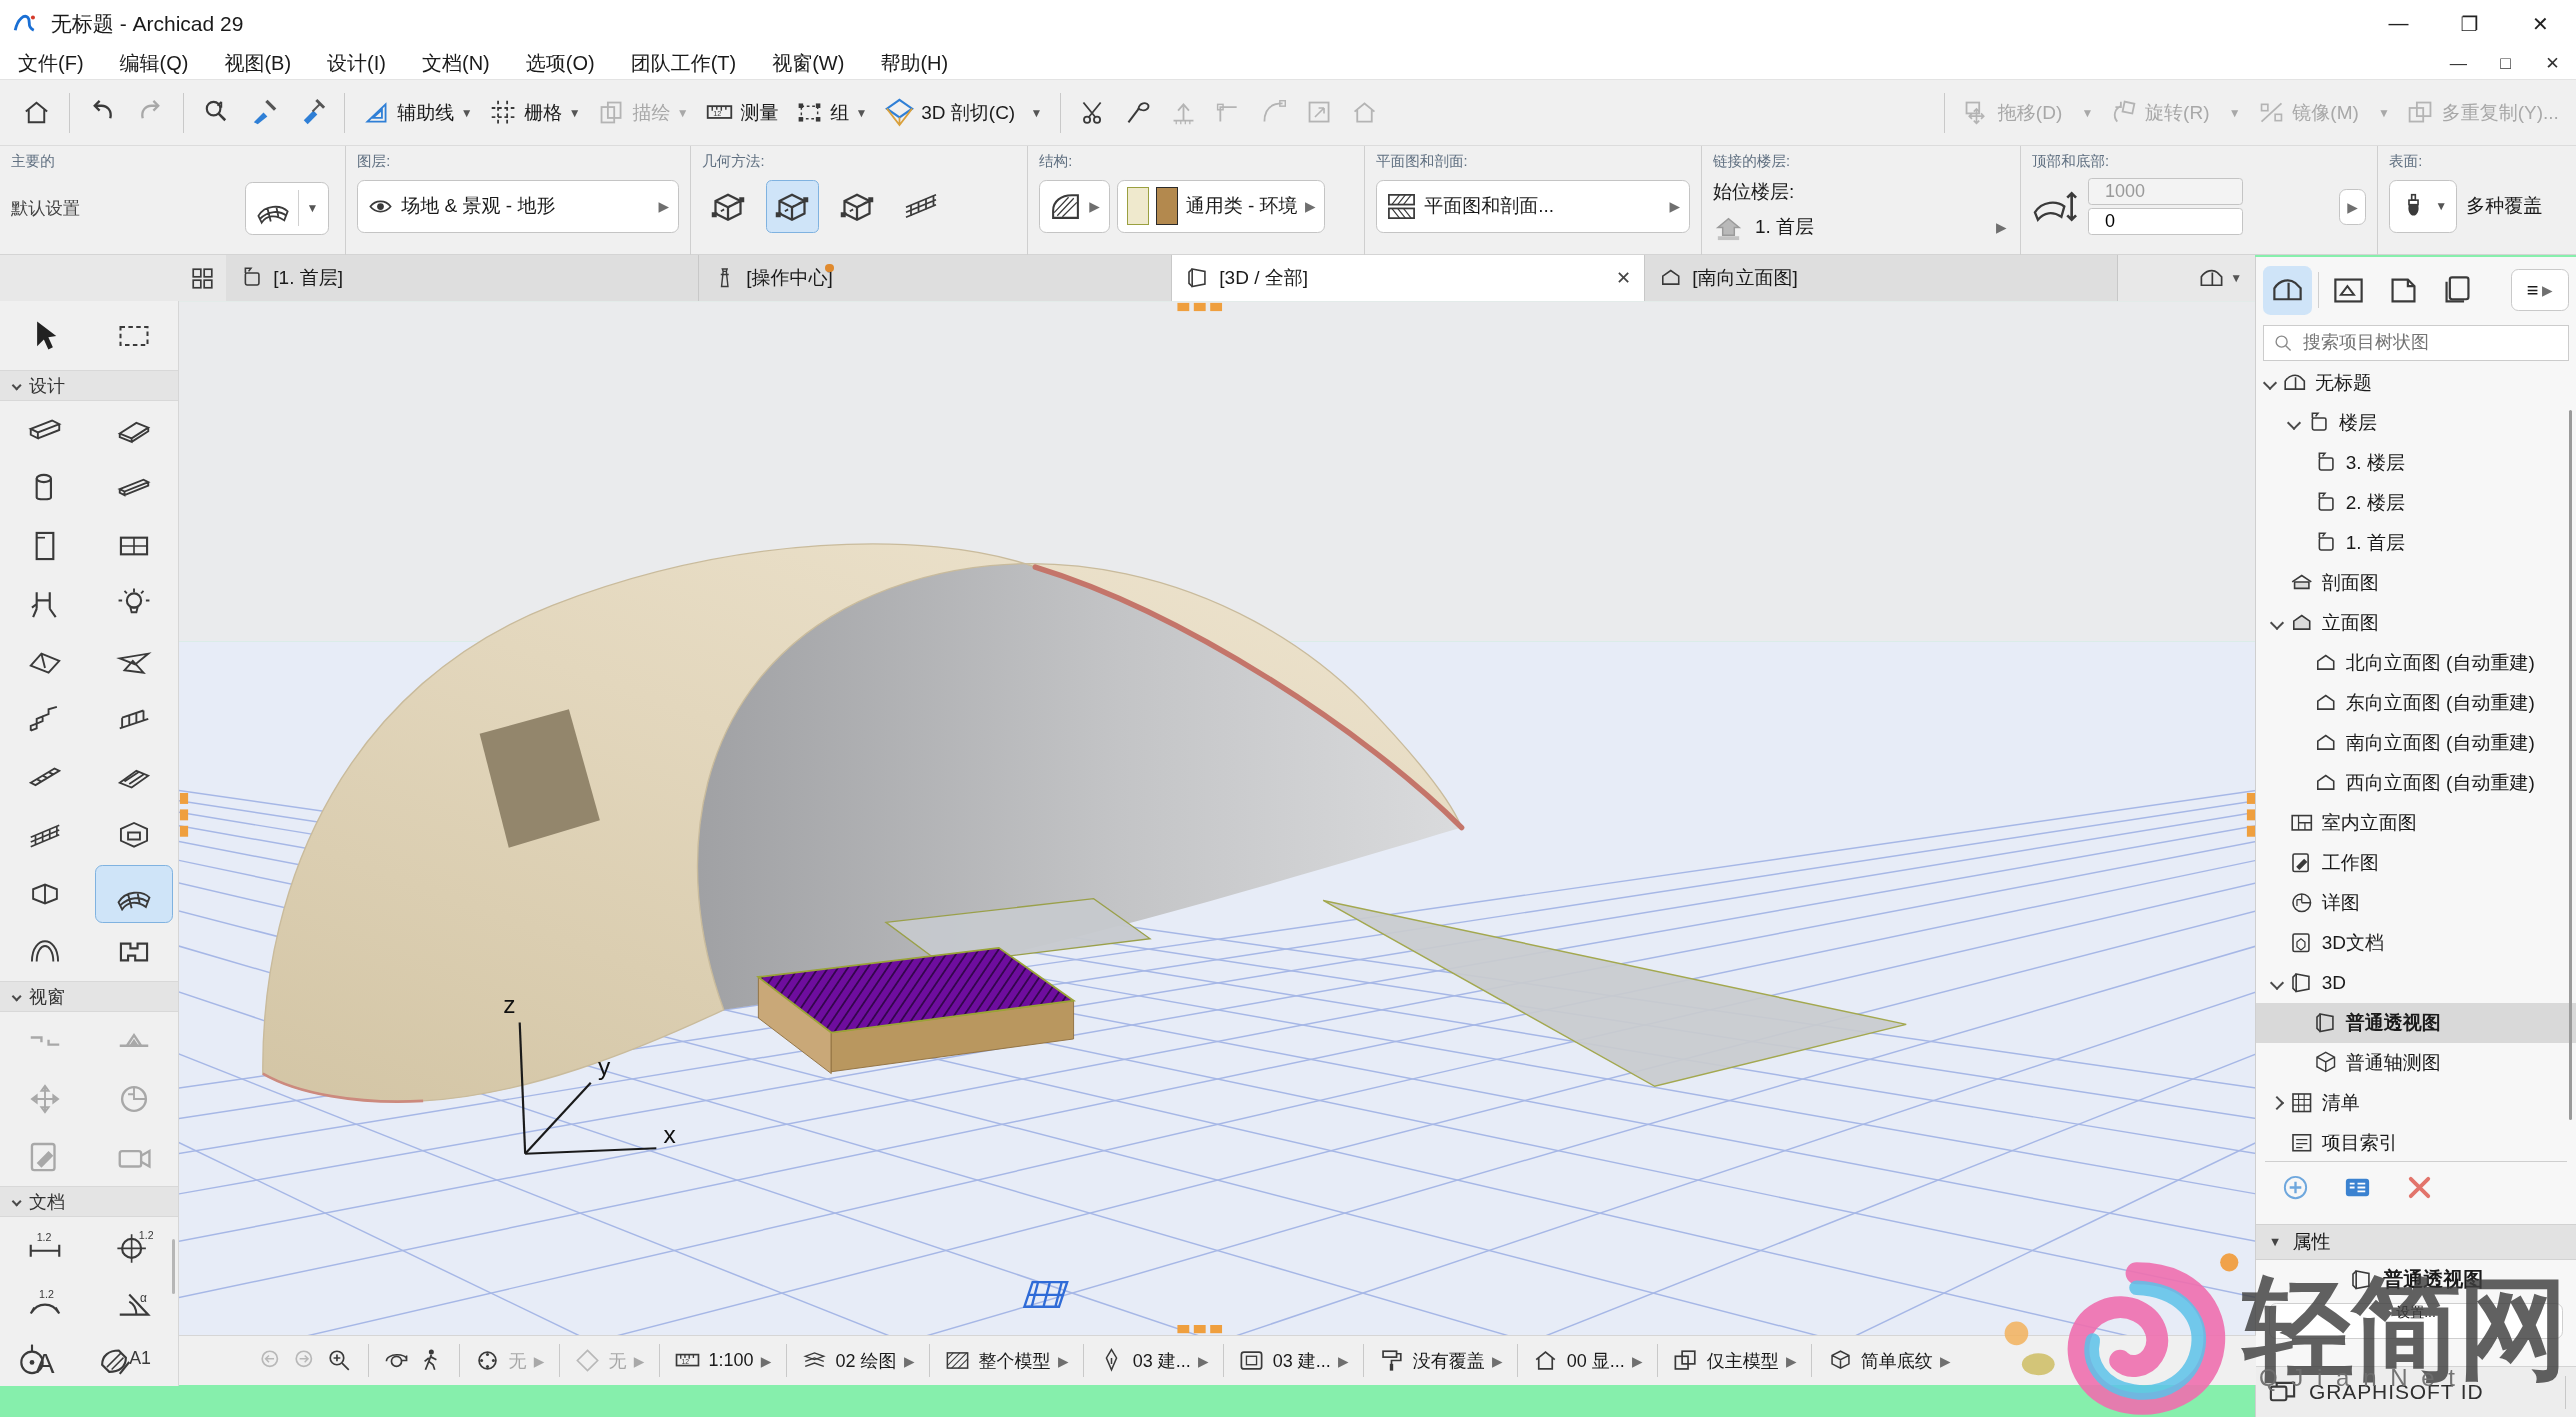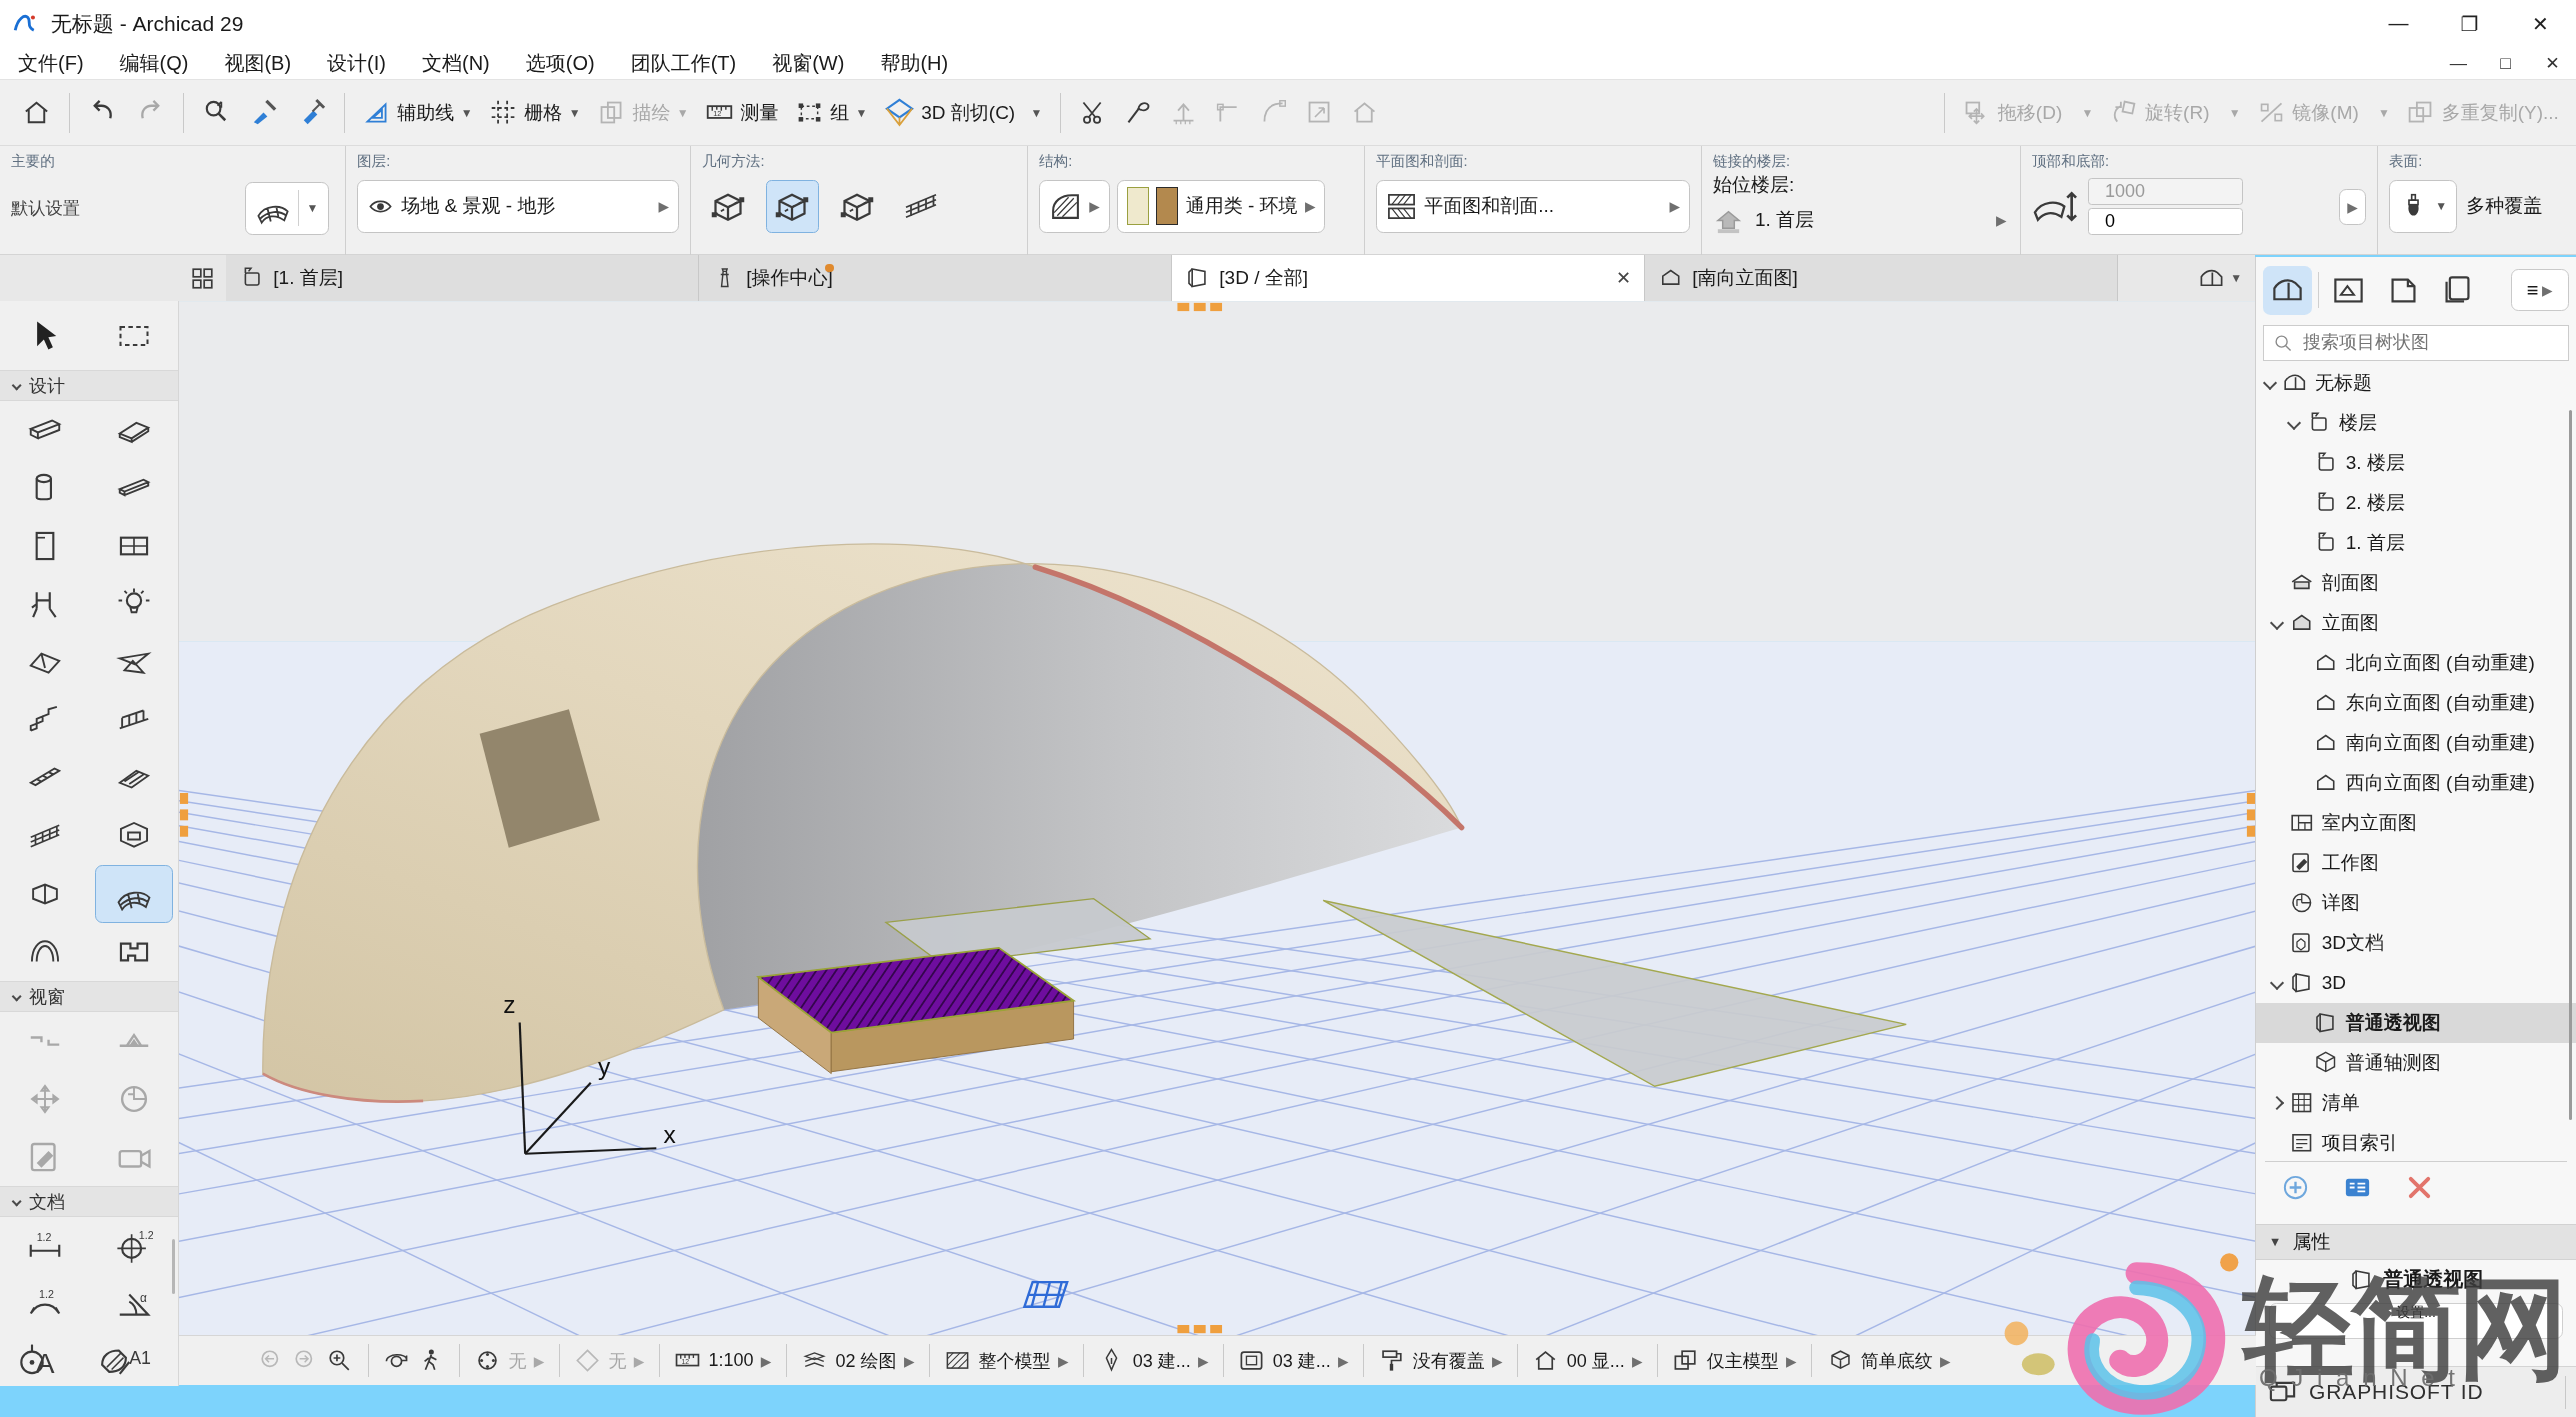--- a/index.html
+++ b/index.html
@@ -1,17 +1,17 @@
 <!DOCTYPE html>
 <html style="font-size:14.6px"><head>
 <meta charset="utf-8">
 <style>
   html,body{margin:0;padding:0;background:#9a9a9a;}
   *{box-sizing:border-box;font-family:"Liberation Sans",sans-serif;}
-  #app{position:relative;width:2576px;height:1417px;background:#7dd3fc;overflow:hidden;font-size:19px;color:#1a1a1a;}
+  #app{position:relative;width:2576px;height:1417px;background:#86efac;overflow:hidden;font-size:19px;color:#1a1a1a;}
   .abs{position:absolute;}
   .row{display:flex;align-items:center;}
   .vsep{width:0.9px;height:40px;background:#c9c9c9;margin:0 9px;flex:none;}
   .dim{color:#a8a8a8 !important;}
   svg.ic{display:block;color:#3a3a3a;flex:none;}
   .chev{width:10px;height:10px;border-right:2.2px solid #4a4a4a;border-bottom:2.2px solid #4a4a4a;display:inline-block;flex:none;}
   .chev.down{transform:rotate(45deg);}
   .chev.right{transform:rotate(-45deg);}
   .arrR{color:#6f6f6f;font-size:13.7px;flex:none;}
   .arrD{color:#555;font-size:12px;flex:none;}
@@ -717,21 +717,21 @@
       <div class="wbtn" style="margin-top:9px">
         <svg class="ic" width="31" height="31" viewBox="0 0 34 34">
             <use href="#s-planhatch"></use>
           </svg>
         <span style="font-size:19px;white-space:nowrap">平面图和剖面...</span>
         <span class="arrR" style="margin-left:auto">▶</span>
       </div>
     </div>
     <div class="ig" style="left:1701px;width:320px">
       <div class="cap">链接的楼层:</div>
-      <div style="font-size:19px;margin-top:1px">始位楼层:</div>
+      <div style="font-size:19px;margin-top:8px">始位楼层:</div>
       <div class="row" style="margin-top:7.3px;gap:11px">
         <svg class="ic" width="31" height="31" viewBox="0 0 34 34">
             <use href="#s-homestoryg"></use>
           </svg>
         <span style="font-size:19px">1. 首层</span>
         <span class="arrR" style="margin-left:auto;margin-right:3.6px">▶</span>
       </div>
     </div>
     <div class="ig" style="left:2020px;width:357px">
       <div class="cap">顶部和底部:</div>

